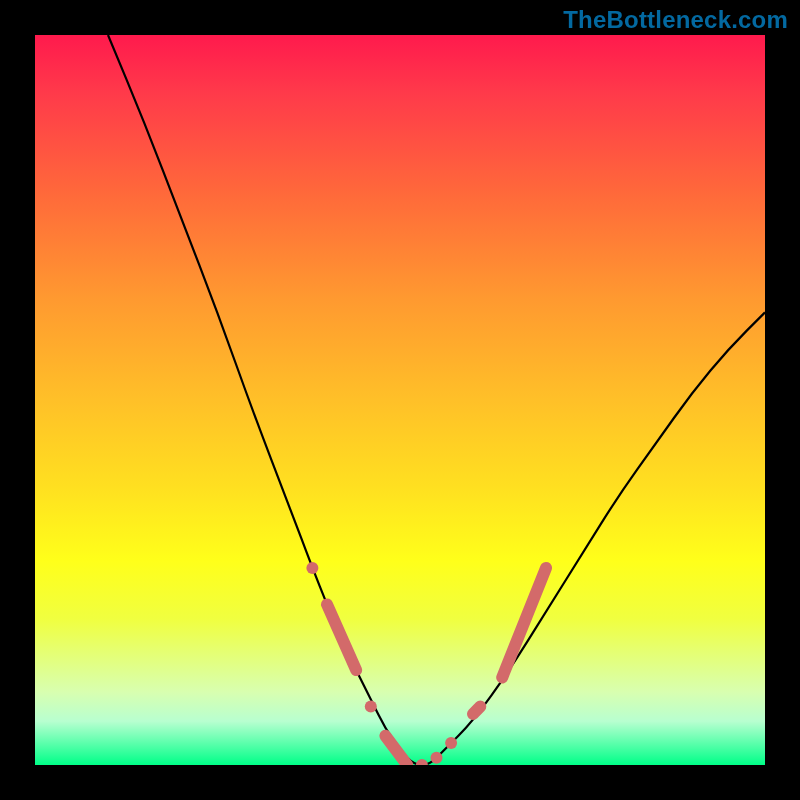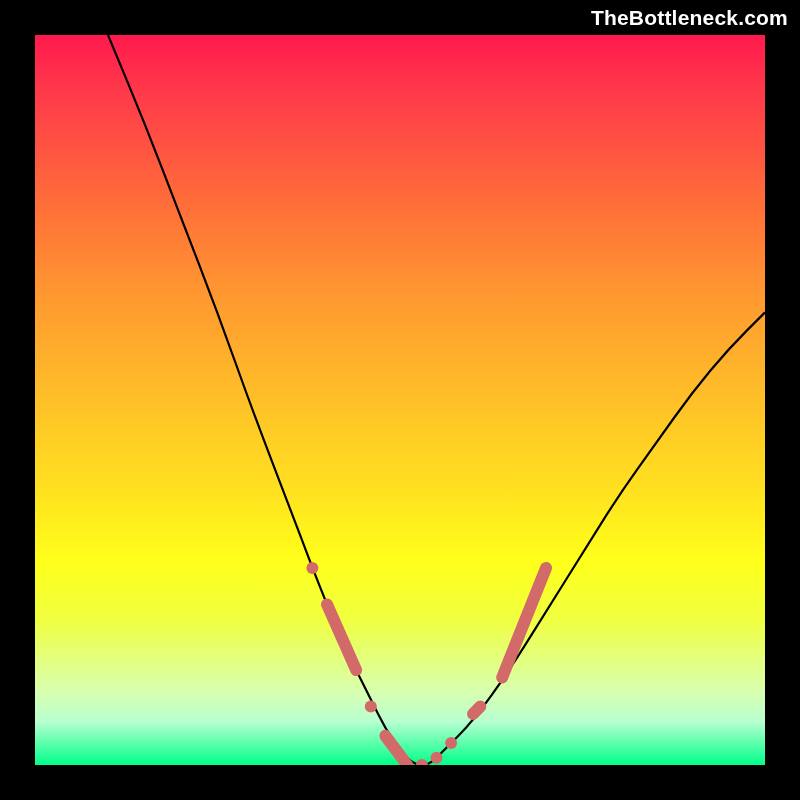--- a/index.html
+++ b/index.html
@@ -27,23 +27,23 @@
       #f0ff40 80%,
       #d8ffb0 90%,
       #b8ffd0 94%,
       #00ff88 100%);
   }
   .watermark {
     position: absolute;
     top: 6px;
     right: 12px;
     font-family: Arial, Helvetica, sans-serif;
-    font-size: 21px;
+    font-size: 24px;
     font-weight: 600;
-    color: #ffffff;
+    color: #0369a1;
     letter-spacing: 0.2px;
     z-index: 10;
   }
   svg.plot {
     position: absolute;
     left: 0;
     top: 0;
     width: 730px;
     height: 730px;
     z-index: 2;

